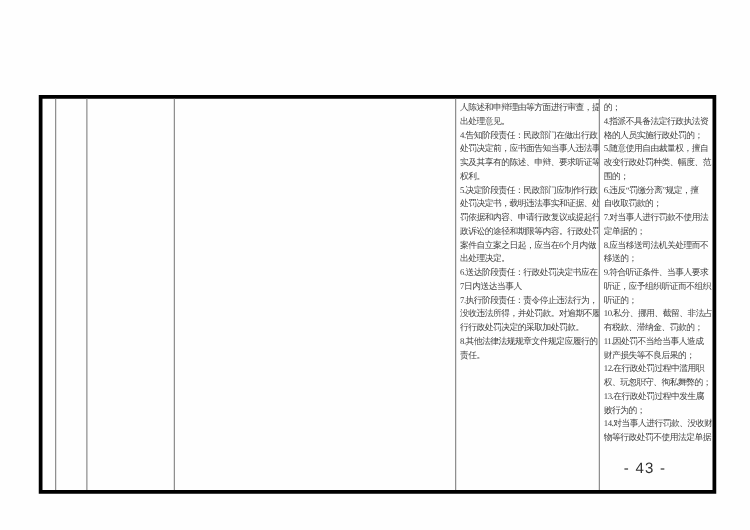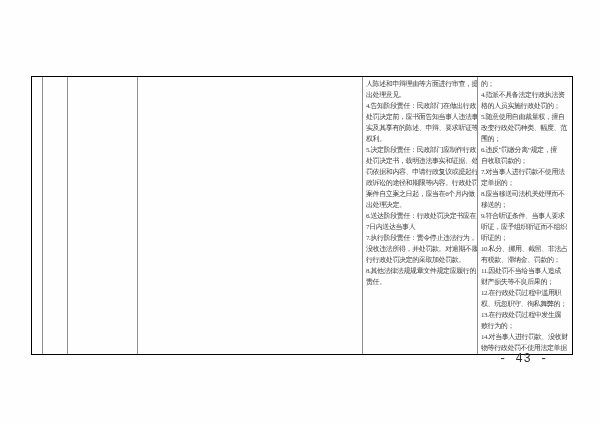--- a/index.html
+++ b/index.html
@@ -13,23 +13,23 @@
     height: 424px;
     background: #fefefe;
     font-family: "Liberation Serif", serif;
     overflow: hidden;
   }
   .doc-table {
     position: absolute;
     left: 31px;
     top: 76px;
     width: 542px;
-    height: 279px;
+    height: 319px;
     box-sizing: border-box;
-    border: 1px solid #000000;
+    border: 3px solid #000000;
     display: flex;
     background: #fefefe;
     align-items: flex-end;
   }
   .col {
     box-sizing: border-box;
     border-right: 1px solid #8f8f8f;
     height: 100%;
     overflow: hidden;
   }
@@ -44,25 +44,25 @@
     line-height: 11px;
     letter-spacing: -0.4px;
     color: #3d3d3d;
     padding: 2px 2px 0 3px;
     white-space: pre;
     font-family: "Liberation Serif", serif;
   }
   .page-number {
     position: absolute;
     left: 499px;
-    top: 352px;
+    top: 367px;
     font-size: 12px;
     letter-spacing: 1px;
     color: #2e2e2e;
-    font-family: Liberation Mono, monospace;
+    font-family: Liberation Sans, sans-serif;
   }
 </style>
 </head>
 <body>
 
 <div class="page">
 
   <div class="doc-table">
     <div class="col col-1"></div>
     <div class="col col-2"></div>

